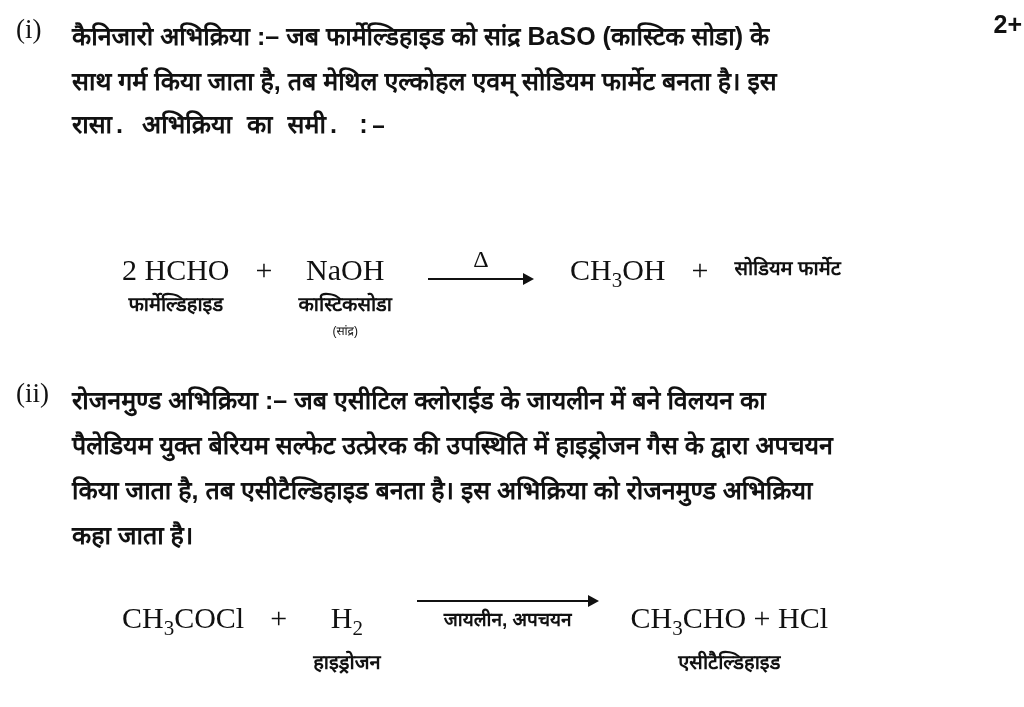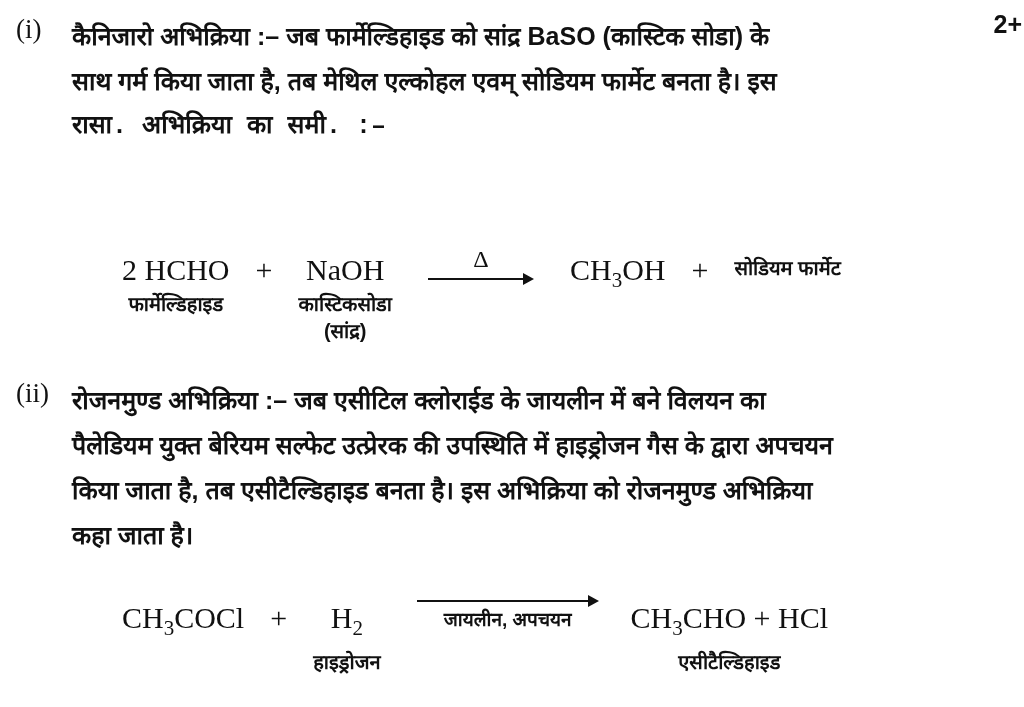--- a/index.html
+++ b/index.html
@@ -143,22 +143,22 @@
   }
   .arrow-below {
     font-family: "Liberation Sans", sans-serif;
     font-weight: bold;
     font-size: 19px;
     line-height: 24px;
     white-space: nowrap;
   }
   .paren-note {
     font-family: "Liberation Sans", sans-serif;
-    font-weight: bold;
-    font-size: 20px;
+    font-weight: normal;
+    font-size: 12px;
     line-height: 26px;
   }
 </style>
 </head>
 <body>
 
 <div class="page">
 
   <div class="corner-note">2+</div>
 

